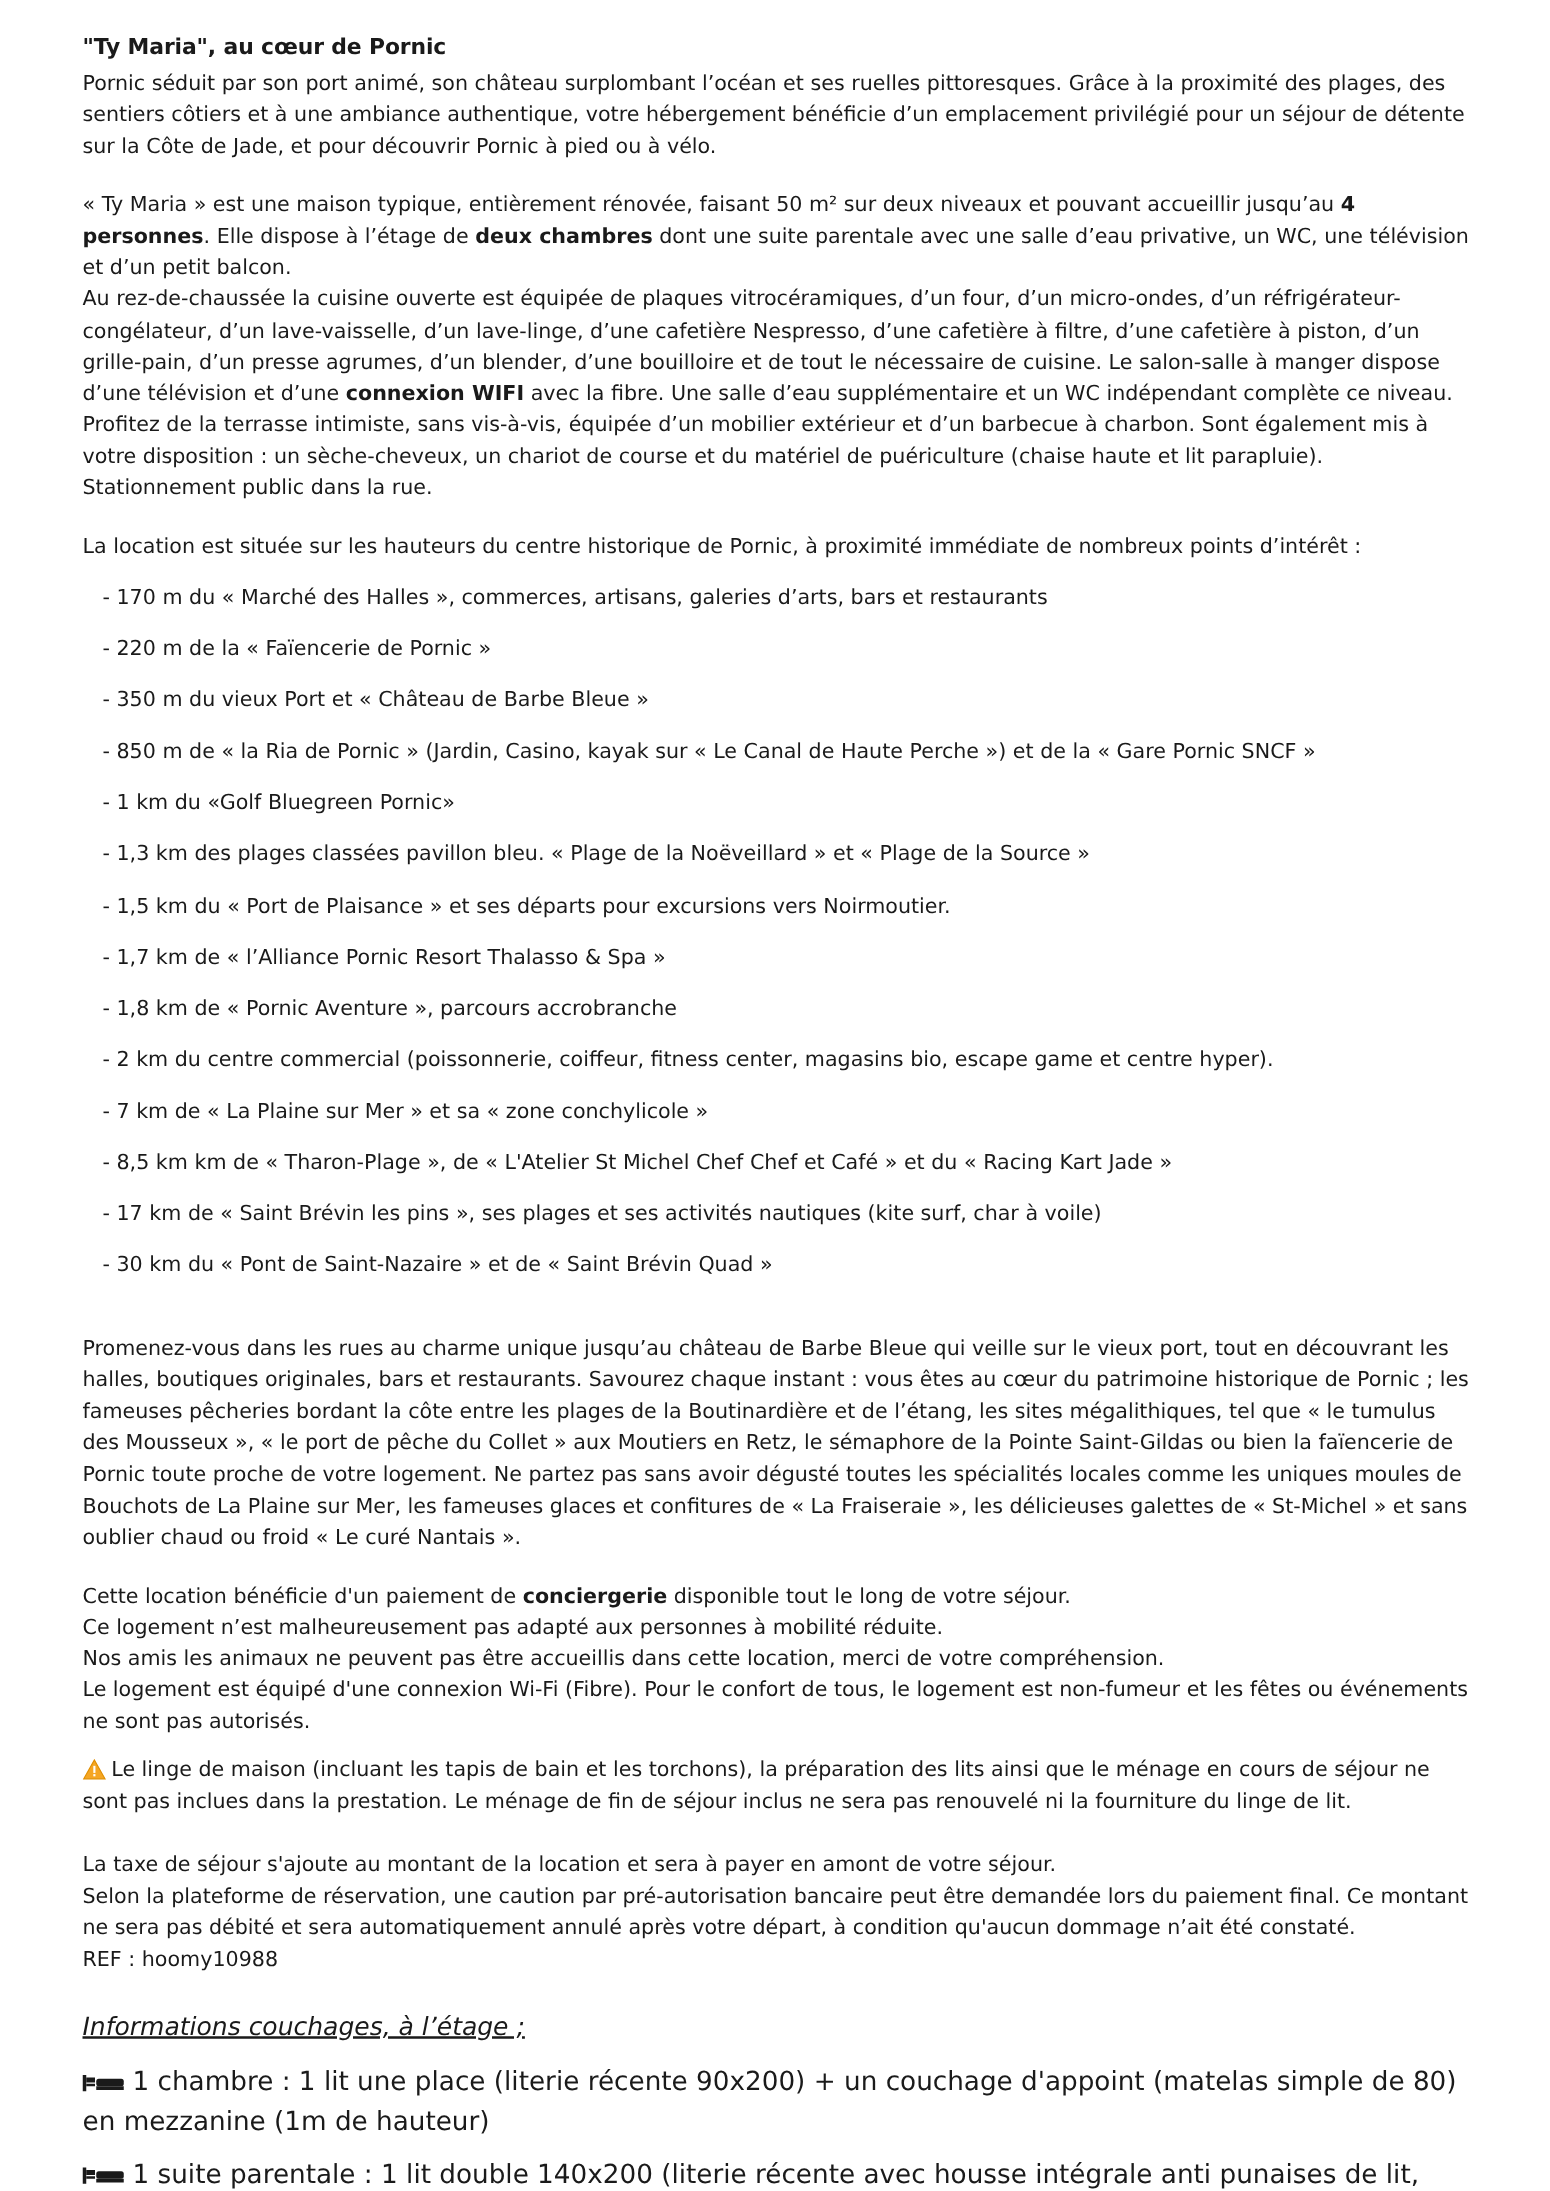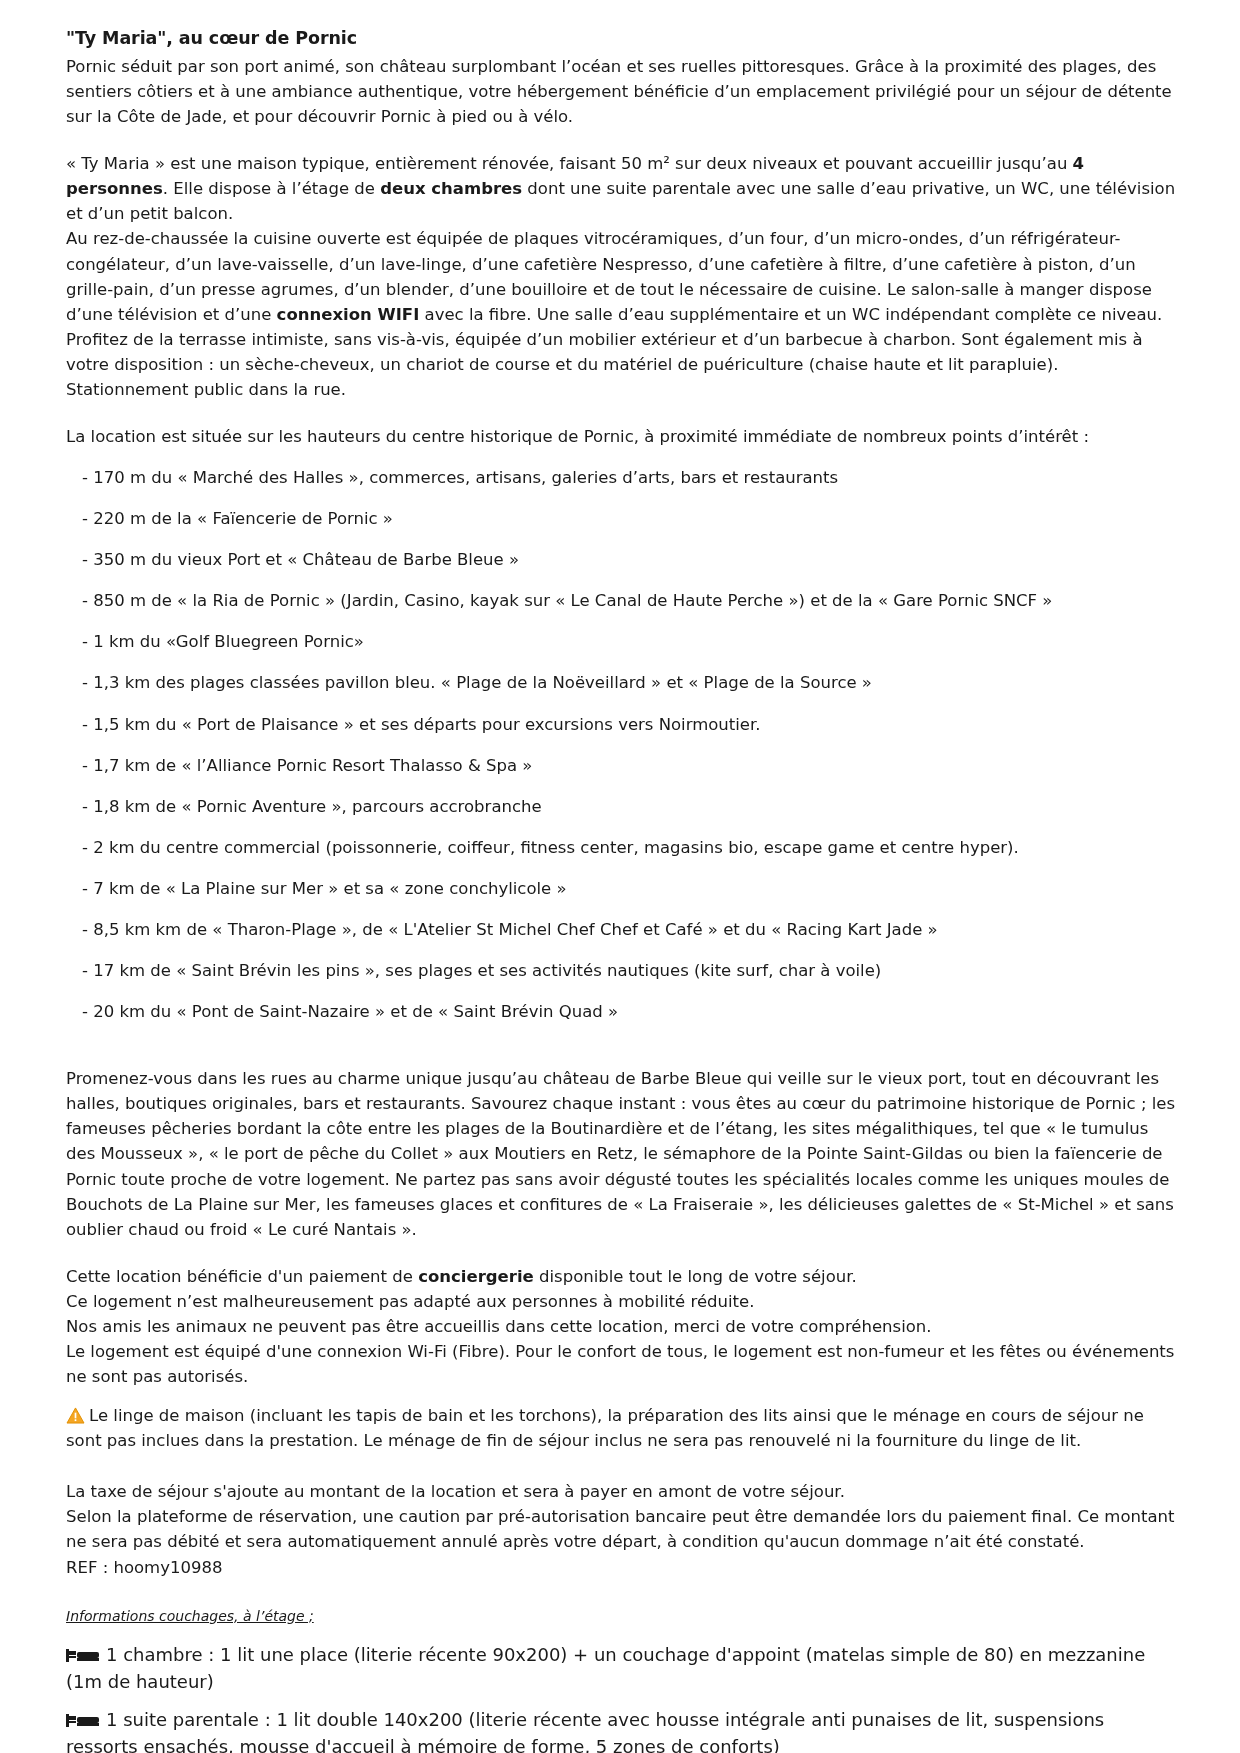--- a/index.html
+++ b/index.html
@@ -50,28 +50,28 @@
   .warn-icon svg { display:block; }
   .bed-icon {
     display: inline-block;
     width: 34px;
     height: 20px;
     vertical-align: -4px;
     margin-right: 6px;
   }
   .bed-icon svg { display:block; }
   .section-head {
-    font-size: 14px;
+    font-size: 20px;
     font-weight: normal;
     font-style: italic;
     text-decoration: underline;
     margin: 0;
   }
   .couchage-item {
-    font-size: 18px;
+    font-size: 21px;
     line-height: 1.52;
     margin: 0 0 10px 0;
   }
 </style>
 </head>
 <body>
 
 <div class="page">
 
   <h1 class="title">"Ty Maria", au cœur de Pornic</h1>
@@ -97,21 +97,21 @@
     <div class="line">- 850 m de « la Ria de Pornic » (Jardin, Casino, kayak sur « Le Canal de Haute Perche ») et de la « Gare Pornic SNCF »</div>
     <div class="line">- 1 km du «Golf Bluegreen Pornic»</div>
     <div class="line">- 1,3 km des plages classées pavillon bleu. « Plage de la Noëveillard » et « Plage de la Source »</div>
     <div class="line">- 1,5 km du « Port de Plaisance » et ses départs pour excursions vers Noirmoutier.</div>
     <div class="line">- 1,7 km de « l’Alliance Pornic Resort Thalasso &amp; Spa »</div>
     <div class="line">- 1,8 km de « Pornic Aventure », parcours accrobranche</div>
     <div class="line">- 2 km du centre commercial (poissonnerie, coiffeur, fitness center, magasins bio, escape game et centre hyper).</div>
     <div class="line">- 7 km de « La Plaine sur Mer » et sa « zone conchylicole »</div>
     <div class="line">- 8,5 km km de « Tharon-Plage », de « L'Atelier St Michel Chef Chef et Café » et du « Racing Kart Jade »</div>
     <div class="line">- 17 km de « Saint Brévin les pins », ses plages et ses activités nautiques (kite surf, char à voile)</div>
-    <div class="line">- 20 km du « Pont de Saint-Nazaire » et de « Saint Brévin Quad »</div>
+    <div class="line">- 30 km du « Pont de Saint-Nazaire » et de « Saint Brévin Quad »</div>
   </div>
 
   <div class="spacer-lg"></div>
 
   <p class="para">Promenez-vous dans les rues au charme unique jusqu’au château de Barbe Bleue qui veille sur le vieux port, tout en découvrant les halles, boutiques originales, bars et restaurants. Savourez chaque instant : vous êtes au cœur du patrimoine historique de Pornic ; les fameuses pêcheries bordant la côte entre les plages de la Boutinardière et de l’étang, les sites mégalithiques, tel que « le tumulus des Mousseux », « le port de pêche du Collet » aux Moutiers en Retz, le sémaphore de la Pointe Saint-Gildas ou bien la faïencerie de Pornic toute proche de votre logement. Ne partez pas sans avoir dégusté toutes les spécialités locales comme les uniques moules de Bouchots de La Plaine sur Mer, les fameuses glaces et confitures de « La Fraiseraie », les délicieuses galettes de « St-Michel » et sans oublier chaud ou froid « Le curé Nantais ».</p>
 
   <div class="spacer-md"></div>
 
   <p class="para"><span>Cette location bénéficie d'un paiement de </span><span class="b">conciergerie</span><span> disponible tout le long de votre séjour.</span></p>
 

